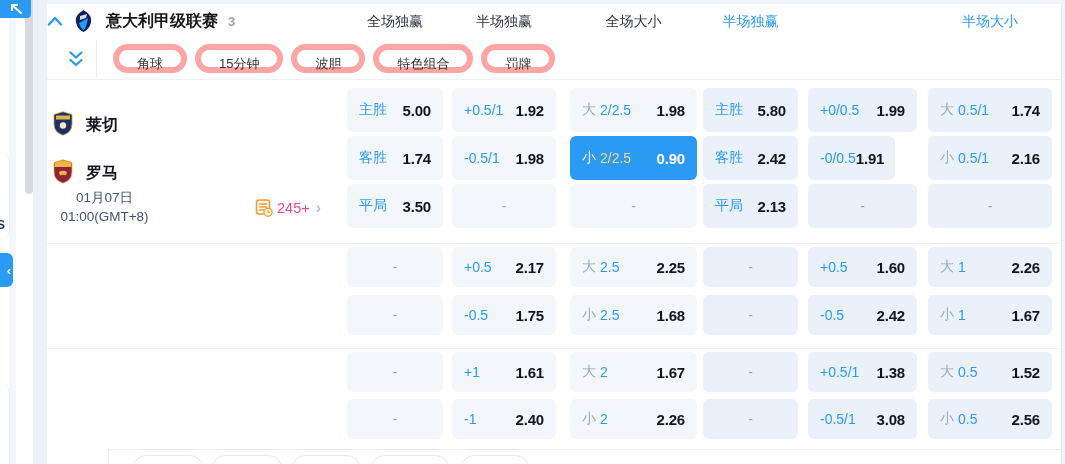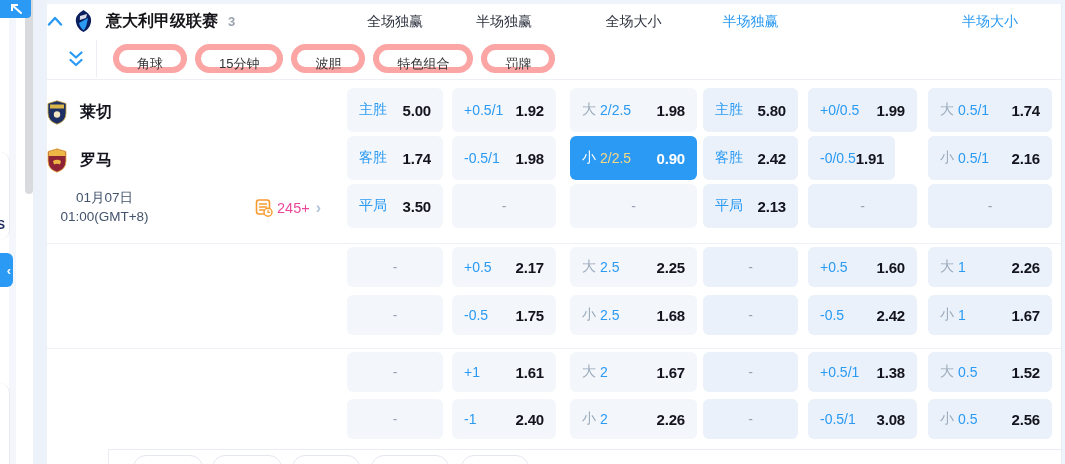--- a/index.html
+++ b/index.html
@@ -31,21 +31,21 @@
   .col-hdr.active { color:#2a9af3; }
 
   .pills-row { position:absolute; top:34px; left:0; right:0; height:42px; border-bottom:1px solid #ecetf4; border-bottom:1px solid #eceff4; }
   .pills-divider { position:absolute; left:49px; top:2px; bottom:2px; width:1px; background:#eceef4; }
   .dd-chevron { position:absolute; left:22px; top:13px; }
   .pills { position:absolute; left:66px; top:6px; display:flex; gap:8px; }
   .pill { height:29px; line-height:27px; padding:0 18px; border:6px solid #fca5a5; border-radius:15px; font-size:13px; color:#333; background:#fff; white-space:nowrap; }
 
   .sep { position:absolute; left:0; right:0; height:1px; background:#edf0f5; }
 
-  .team-row { position:absolute; left:0; width:300px; height:48px; display:flex; align-items:center; }
+  .team-row { position:absolute; left:0; width:300px; height:48px; display:flex; align-items:flex-end; padding-left:6px; }
   .team-name { margin-left:13px; font-size:16px; font-weight:bold; color:#14141e; }
 
   .date-row { position:absolute; left:0; top:180px; width:300px; height:48px; }
   .date-block { position:absolute; left:0; top:4px; width:115px; text-align:center; font-size:13.5px; color:#42536b; line-height:19px; }
   .markets { position:absolute; left:208px; top:0; height:48px; display:flex; align-items:center; gap:4px; cursor:pointer; }
   .markets .cnt { color:#ec4899; font-size:14.5px; }
   .markets .arr { color:#b3c4da; font-size:16px; font-weight:bold; margin-left:2px; }
 
   .cell { position:absolute; border-radius:6px; background:#f3f6fa; display:flex; align-items:center; justify-content:space-between; padding:0 12px; }
   .cell.half { background:#eaf1fa; }

